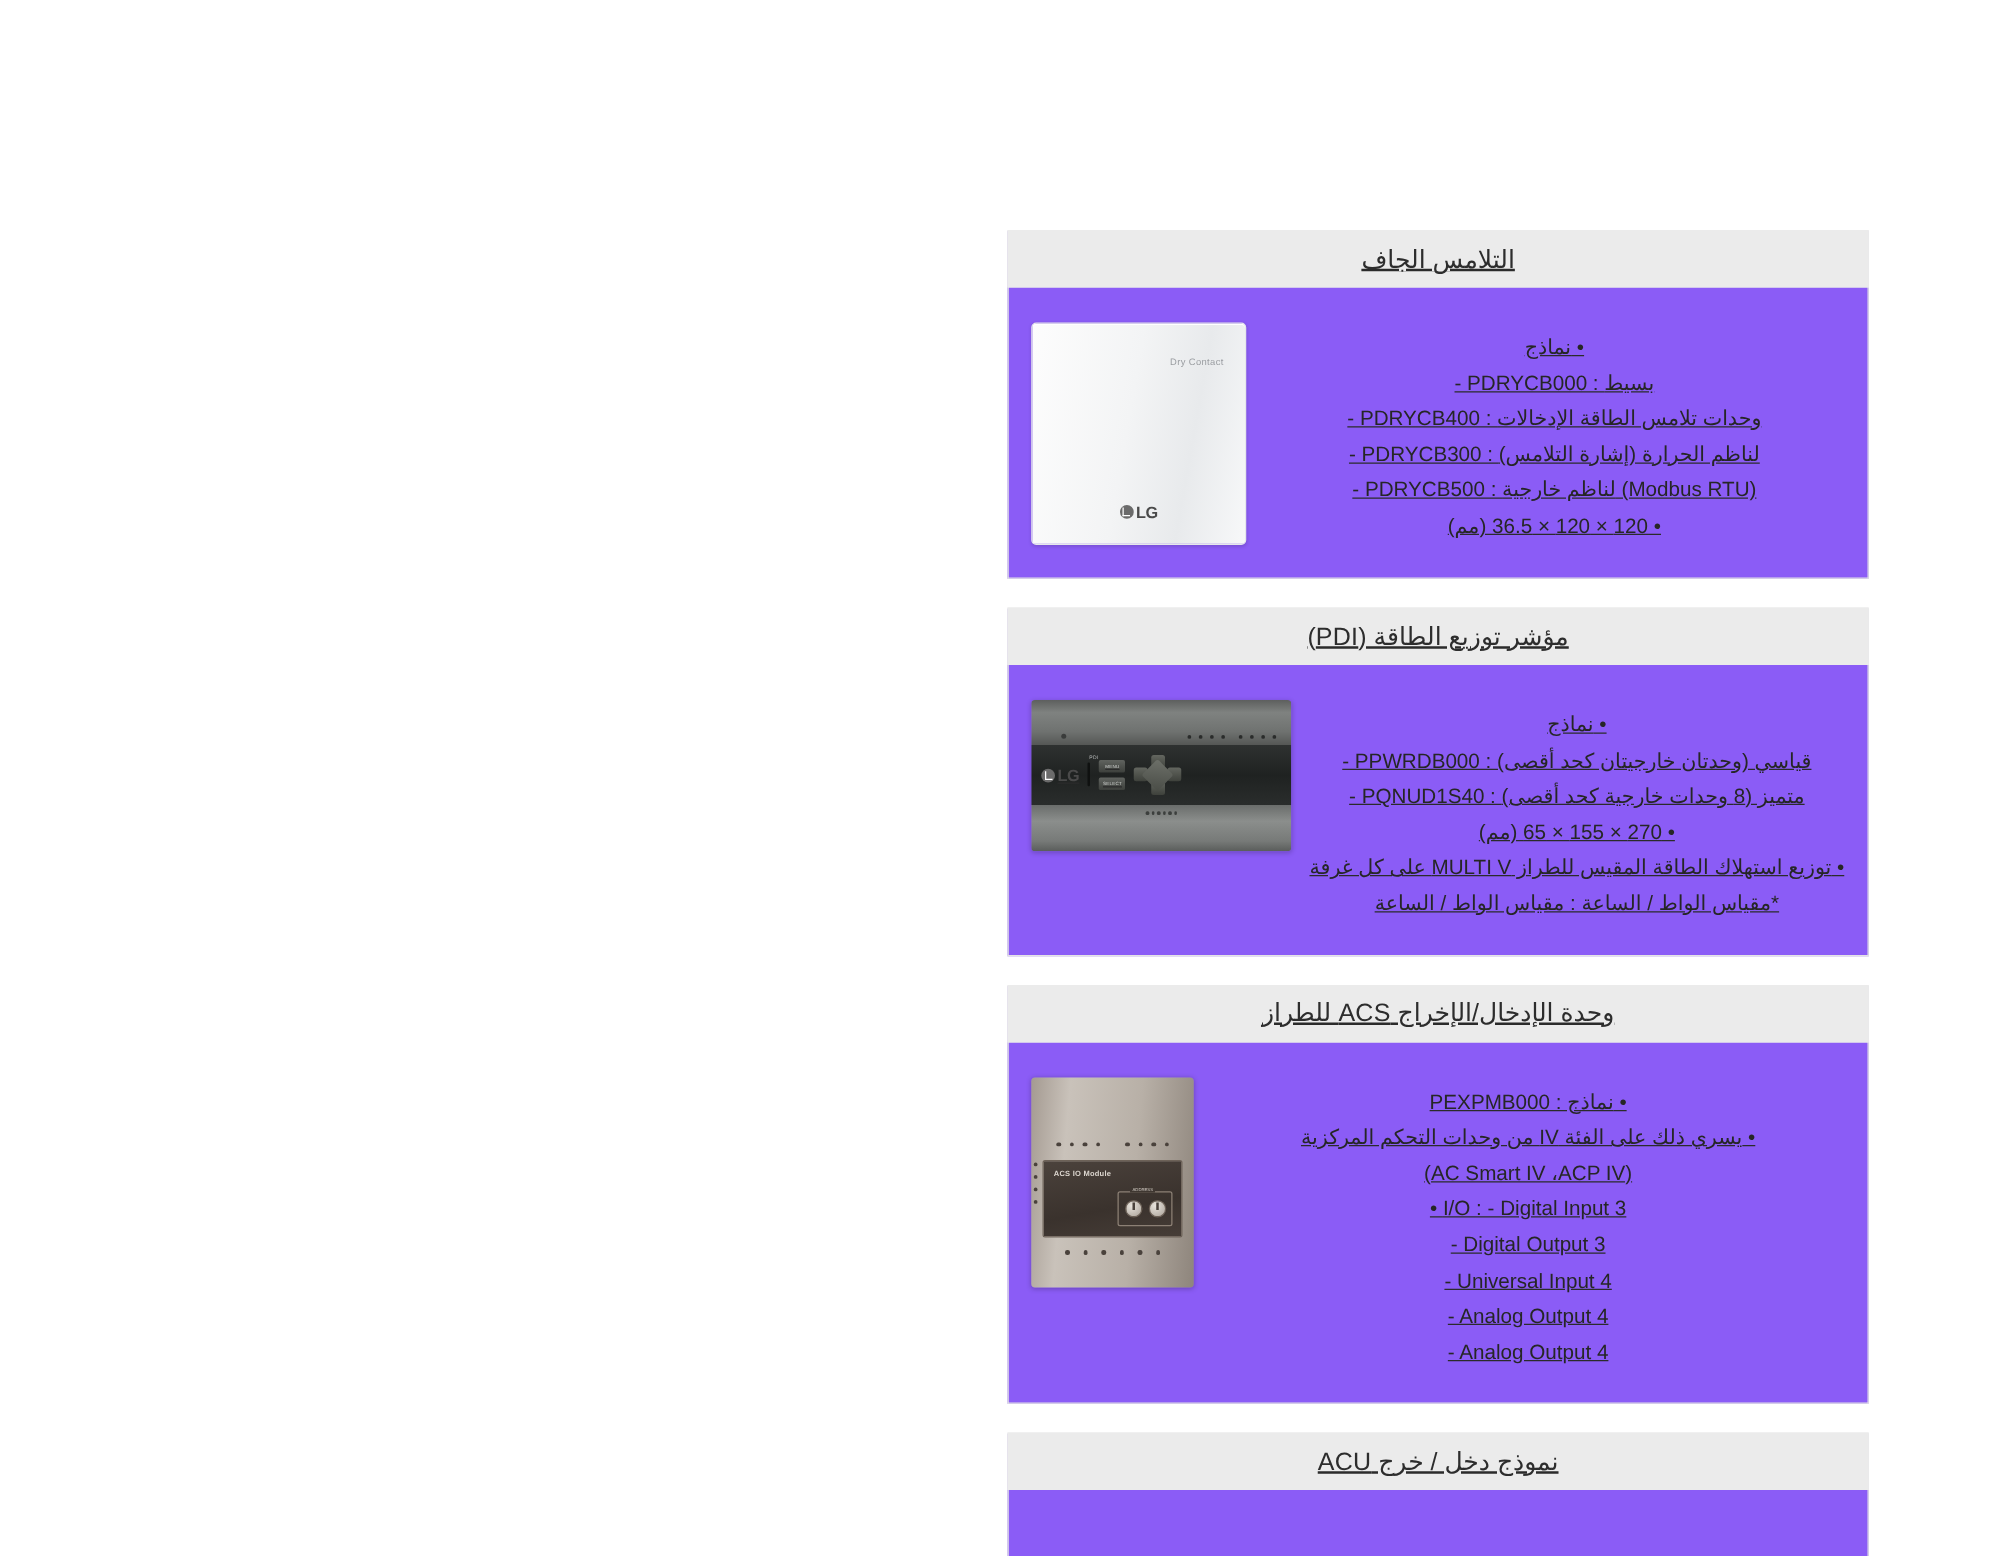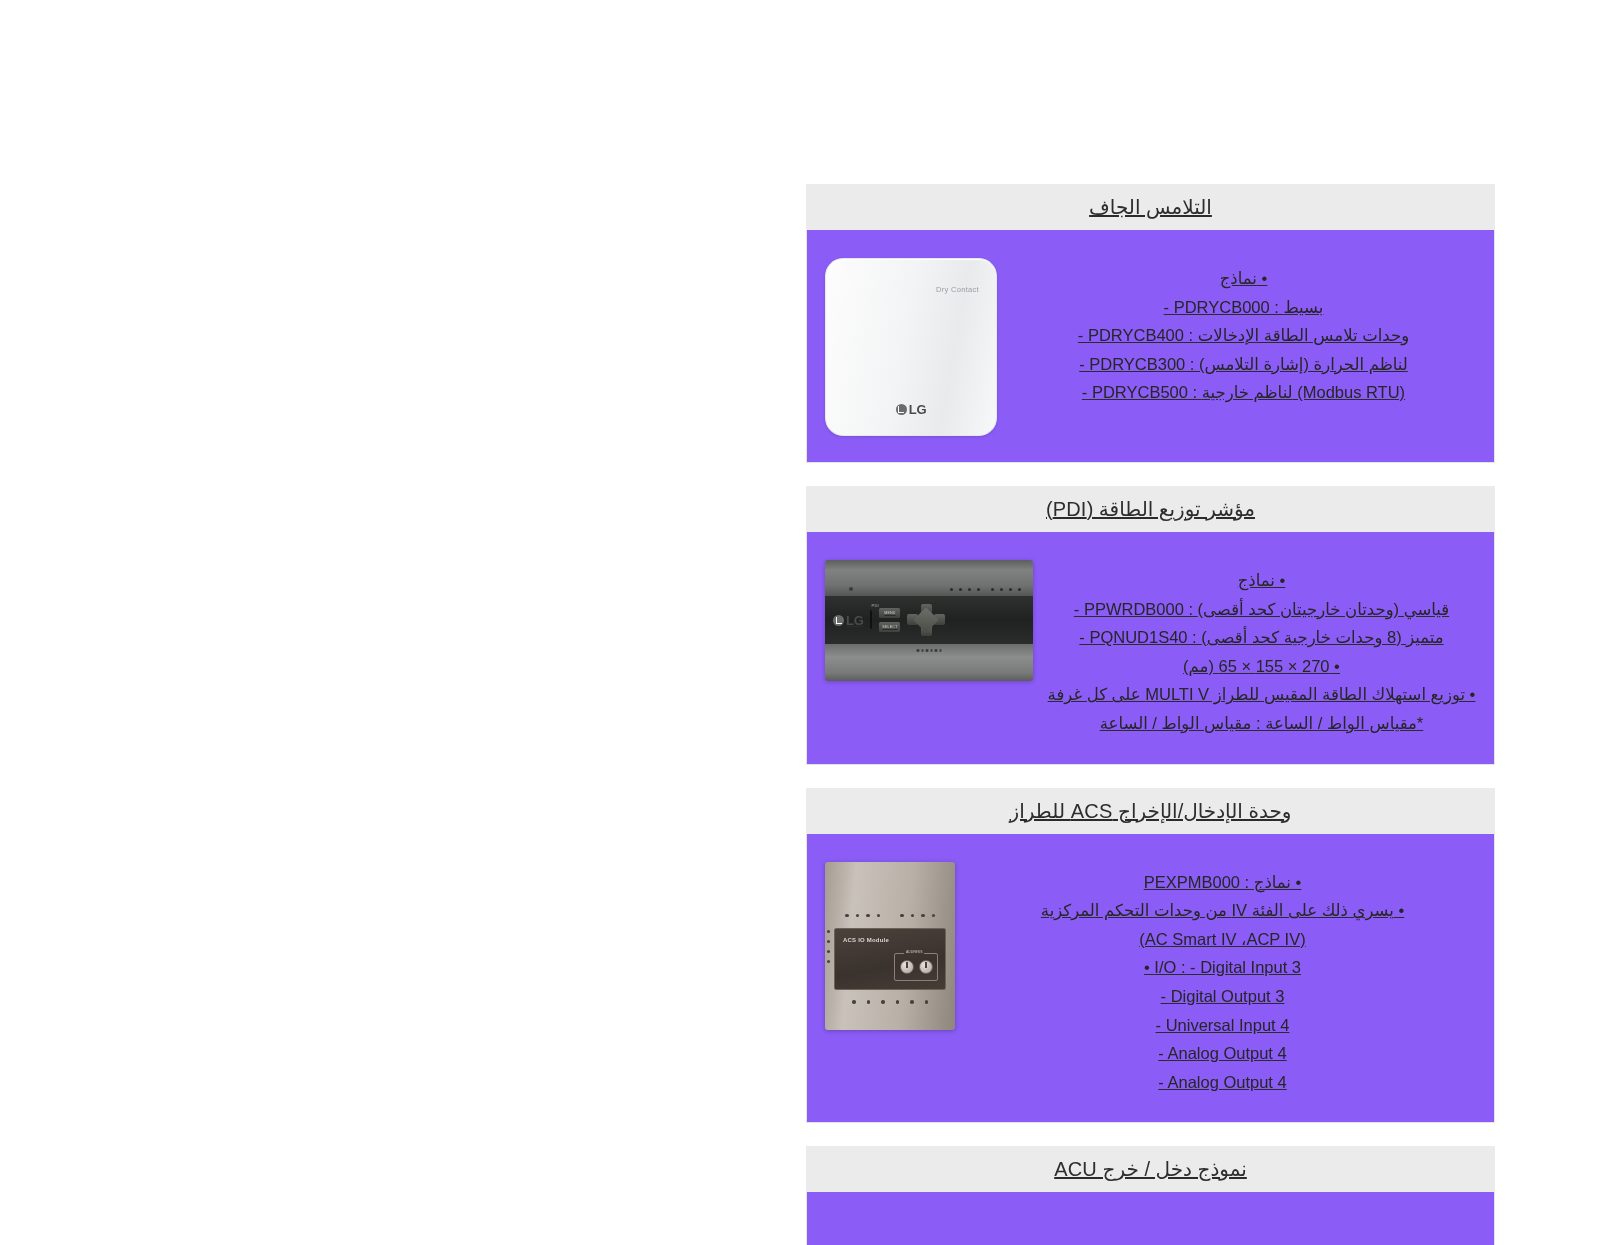--- a/index.html
+++ b/index.html
@@ -85,21 +85,21 @@
     display: flex;
     align-items: flex-start;
     justify-content: center;
     padding-top: 6px;
   }
 
   
   .dev-drycontact {
     position: relative;
     width: 172px; height: 178px;
-    border-radius: 18px;
+    border-radius: 4px;
     background: linear-gradient(100deg,#fdfdfd 0%,#f3f4f5 45%,#e8eaec 72%,#f7f8f9 100%);
     box-shadow: 0 1px 3px rgba(0,0,0,.13), inset 0 1px 0 #fff;
     border: 1px solid #e6e8ea;
   }
   .dev-drycontact .dc-label {
     position: absolute; top: 26px; right: 17px;
     font-size: 7.5px; color: #9a9da1; letter-spacing: .3px;
     direction: ltr;
   }
   .dev-drycontact .dc-lg {
@@ -267,20 +267,21 @@
               </span>
             </span>
           </div>
         </div>
         <div class="spec-col">
           <div class="spec-line bullet">نماذج</div>
           <div class="spec-line">- PDRYCB000 : بسيط</div>
           <div class="spec-line">- PDRYCB400 : وحدات تلامس الطاقة الإدخالات</div>
           <div class="spec-line">- PDRYCB300 : لناظم الحرارة (إشارة التلامس)</div>
           <div class="spec-line">- PDRYCB500 : لناظم خارجية (Modbus RTU)</div>
+          <div class="spec-line bullet">120 × 120 ×  36.5 (مم)</div>
         </div>
       </div>
     </section>
 
     <section class="panel">
       <header class="panel-header">
         <h2 class="panel-title">مؤشر توزيع الطاقة (PDI)</h2>
       </header>
       <div class="panel-body">
         <div class="img-col">

